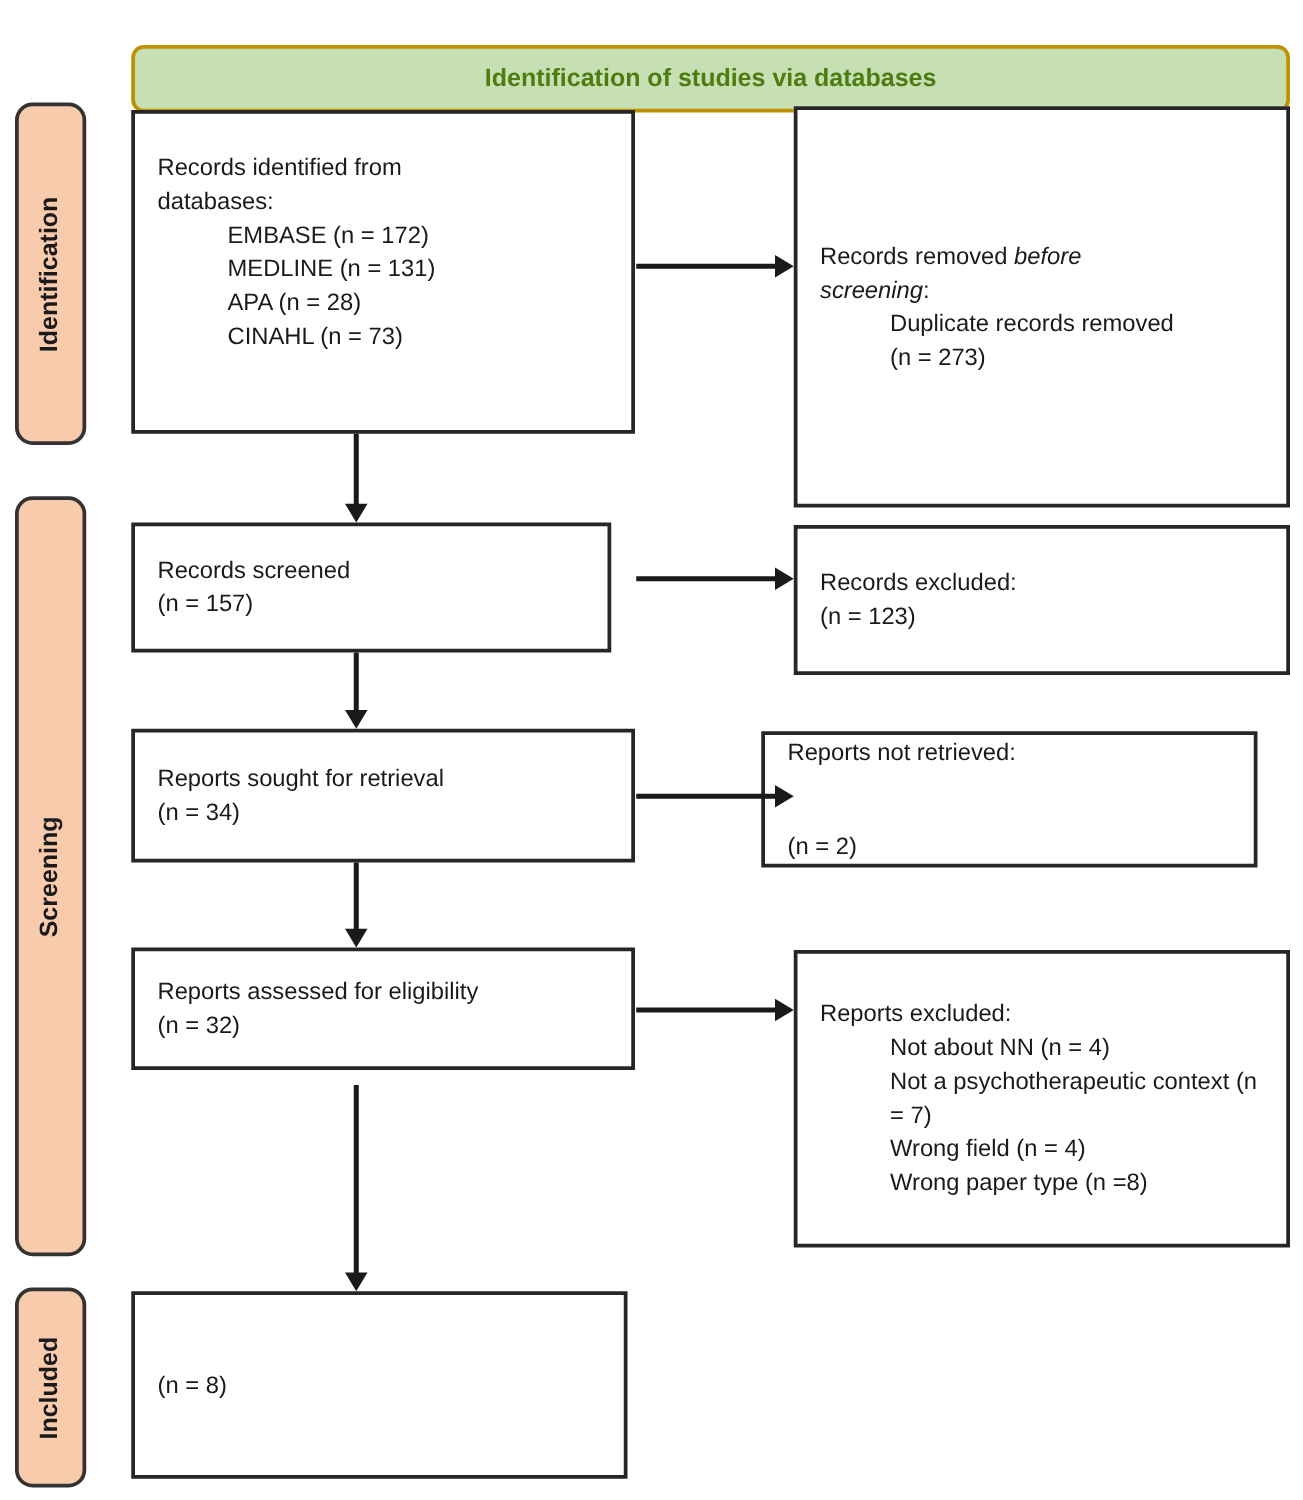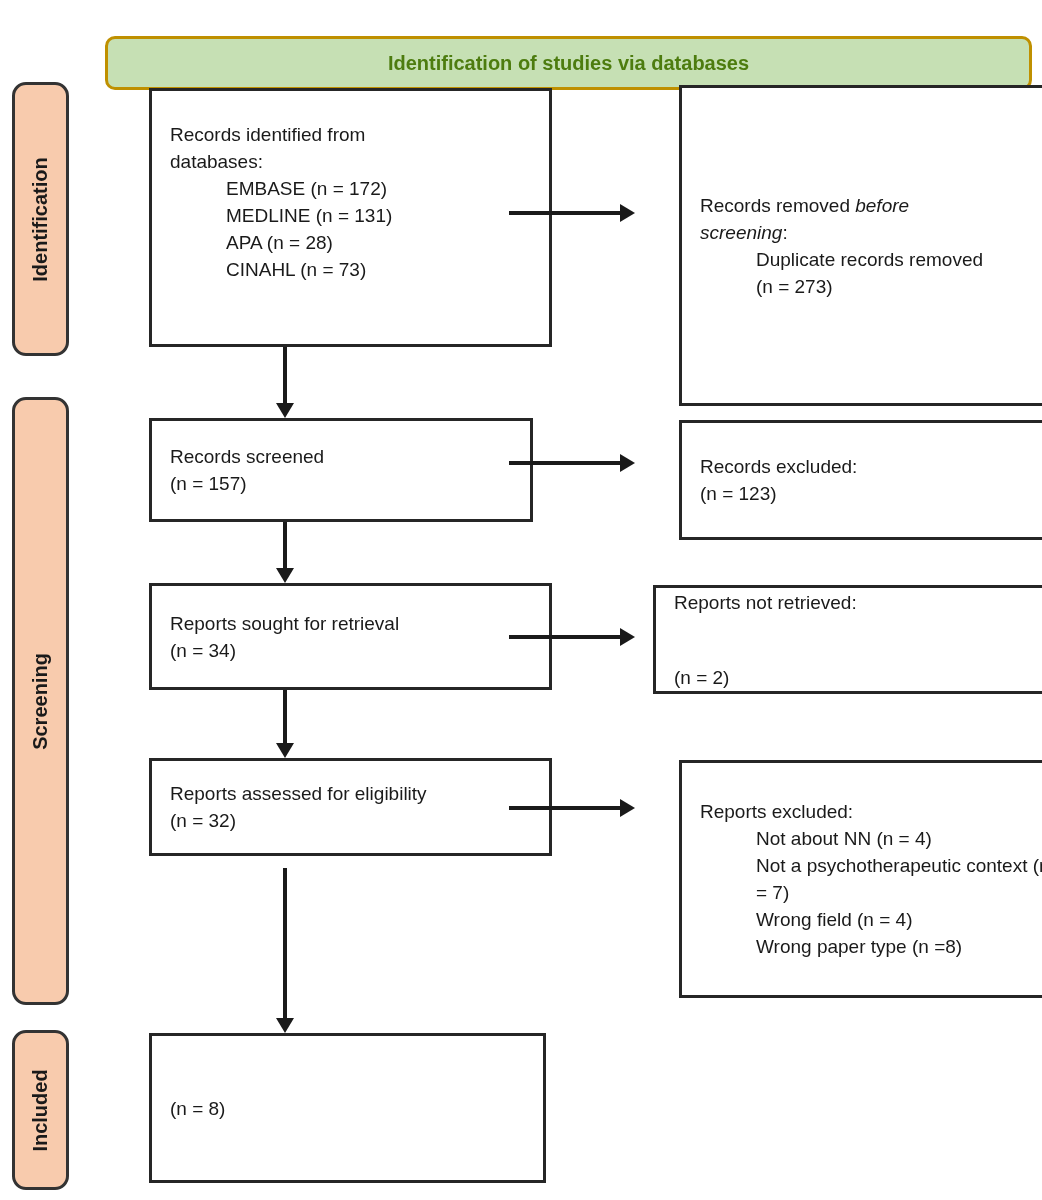--- a/index.html
+++ b/index.html
@@ -64,21 +64,20 @@
     box-sizing: border-box;
     background: #ffffff;
     border: 3px solid #262626;
     font-size: 19px;
     line-height: 27px;
     color: #1a1a1a;
     display: flex;
     flex-direction: column;
     justify-content: center;
     padding: 10px 14px 10px 18px;
-    margin-left: 44px;
   }
   .fbox .indent { padding-left: 56px; }
   .fbox .italic { font-style: italic; }
 
   #box-identified        { left: 105px; top: 88px;   width: 403px; height: 259px; justify-content: flex-start; padding-top: 30px; }
   #box-removed           { left: 635px; top: 85px;   width: 397px; height: 321px; }
   #box-screened          { left: 105px; top: 418px;  width: 384px; height: 104px; }
   #box-records-excluded  { left: 635px; top: 420px;  width: 397px; height: 120px; }
   #box-sought            { left: 105px; top: 583px;  width: 403px; height: 107px; }
   #box-not-retrieved     { left: 609px; top: 585px;  width: 397px; height: 109px; gap: 48px; }

